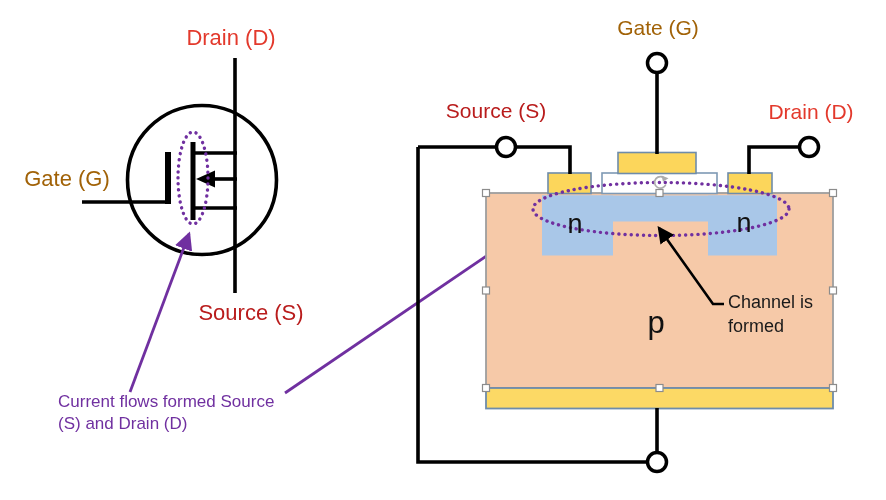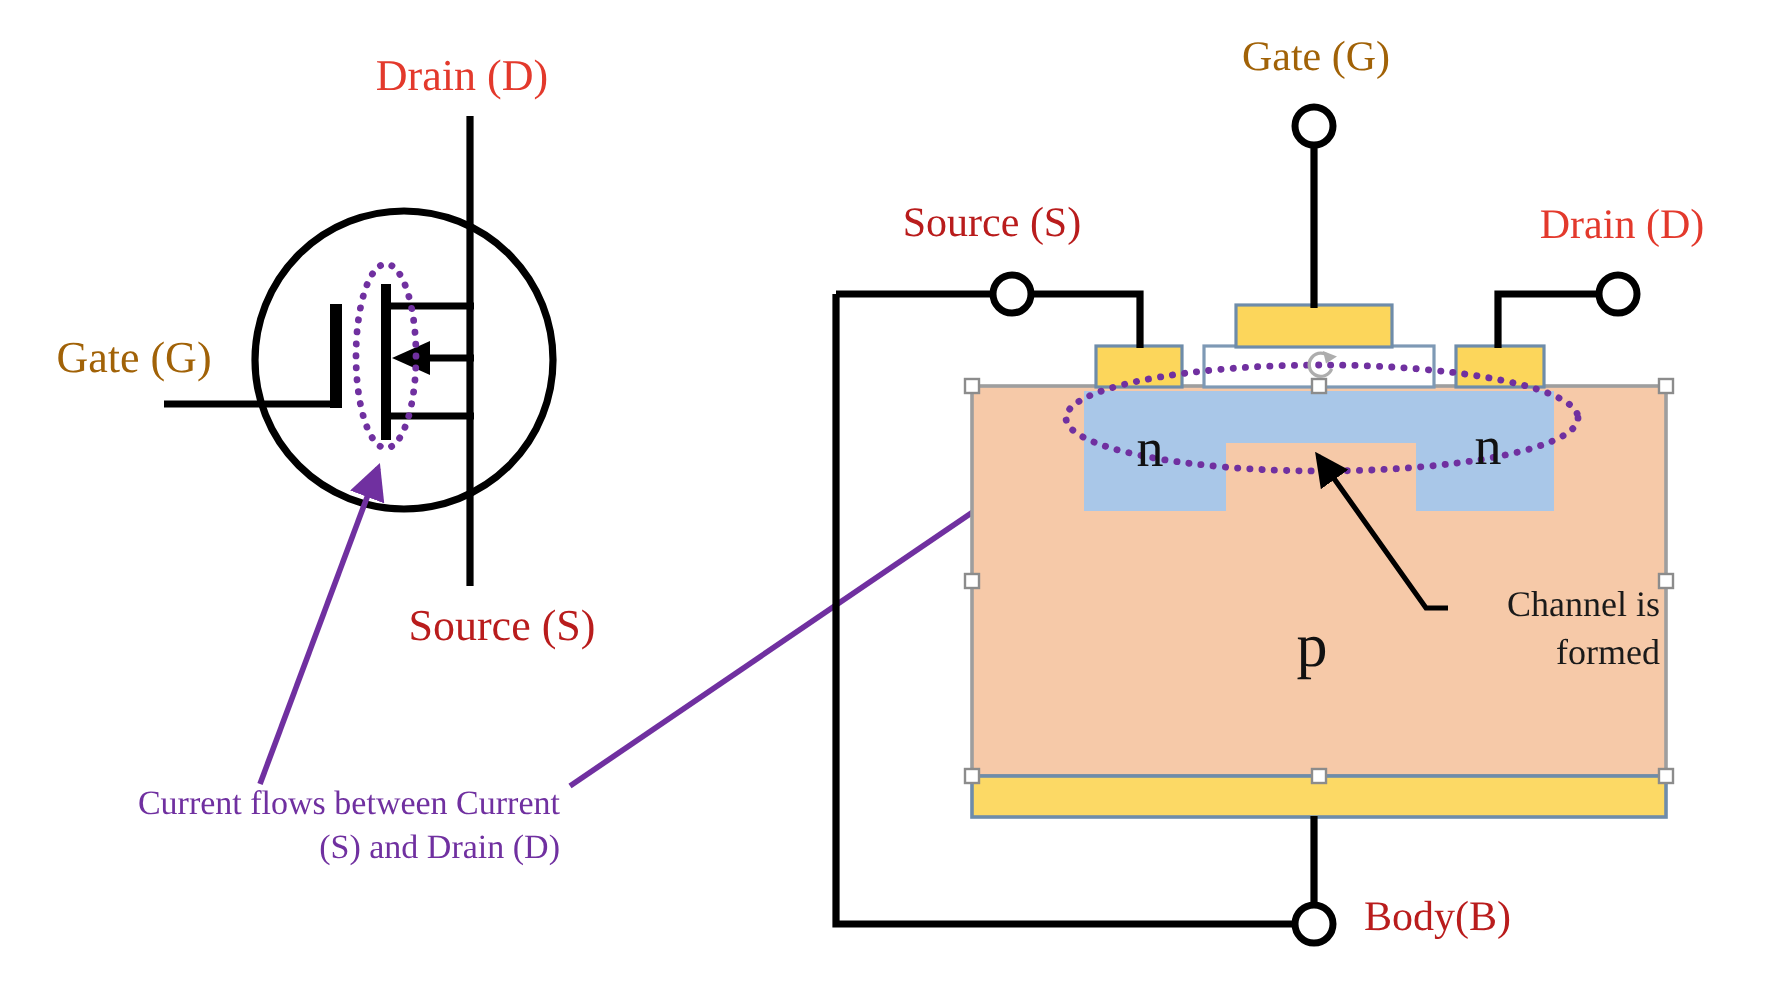--- a/index.html
+++ b/index.html
@@ -2,42 +2,42 @@
 <html><head>
 <meta charset="utf-8">
 <style>
   * { margin: 0; padding: 0; box-sizing: border-box; }
   html, body { background: #ffffff; }
   .canvas {
     position: relative;
     width: 886px;
     height: 500px;
     background: #ffffff;
-    font-family: Liberation Serif, serif;
+    font-family: Liberation Sans, sans-serif;
     overflow: hidden;
   }
   .canvas svg { position: absolute; left: 0; top: 0; }
   .label {
     position: absolute;
     white-space: nowrap;
     font-size: 21px;
     font-weight: 400;
     text-align: center;
   }
   .red    { color: #e3392c; }
   .green  { color: #a16207; }
   .blue   { color: #b91c1c; }
   .purple { color: #7030a0; }
   .black  { color: #1a1a1a; }
   .note {
     position: absolute;
     white-space: normal;
     font-size: 17px;
     line-height: 1.32;
-    text-align: right;
+    text-align: left;
   }
   .region-label {
     position: absolute;
     color: #111;
     text-align: center;
     white-space: nowrap;
   }
 </style>
 </head>
 <body>
@@ -118,23 +118,22 @@
     </g>
   </svg>
 
   <div class="label red" style="left:168px; top:25px;  width:126px; font-size:22px;">Drain (D)</div>
   <div class="label green" style="left:14px;  top:166px; width:106px; font-size:22px;">Gate (G)</div>
   <div class="label blue" style="left:190px; top:300px; width:122px; font-size:22px;">Source (S)</div>
 
   <div class="label green" style="left:606px; top:16px;  width:104px;">Gate (G)</div>
   <div class="label blue" style="left:436px; top:99px;  width:120px;">Source (S)</div>
   <div class="label red" style="left:757px; top:100px; width:108px;">Drain (D)</div>
-  <div class="label blue" style="left:682px; top:446px; width:110px; text-align:left;">Body(B)</div>
 
   <div class="region-label" style="left:562px; top:209px; width:26px; font-size:27px;">n</div>
   <div class="region-label" style="left:731px; top:208px; width:26px; font-size:27px;">n</div>
   <div class="region-label" style="left:642px; top:305px; width:28px; font-size:31px;">p</div>
 
   <div class="note black" style="left:728px; top:291px; width:102px; font-size:18px;">Channel is formed</div>
 
-  <div class="note purple" style="left:58px; top:391px; width:222px;">Current flows between Current (S) and Drain (D)</div>
+  <div class="note purple" style="left:58px; top:391px; width:222px;">Current flows formed Source (S) and Drain (D)</div>
 
 </div>
 
 </body></html>

